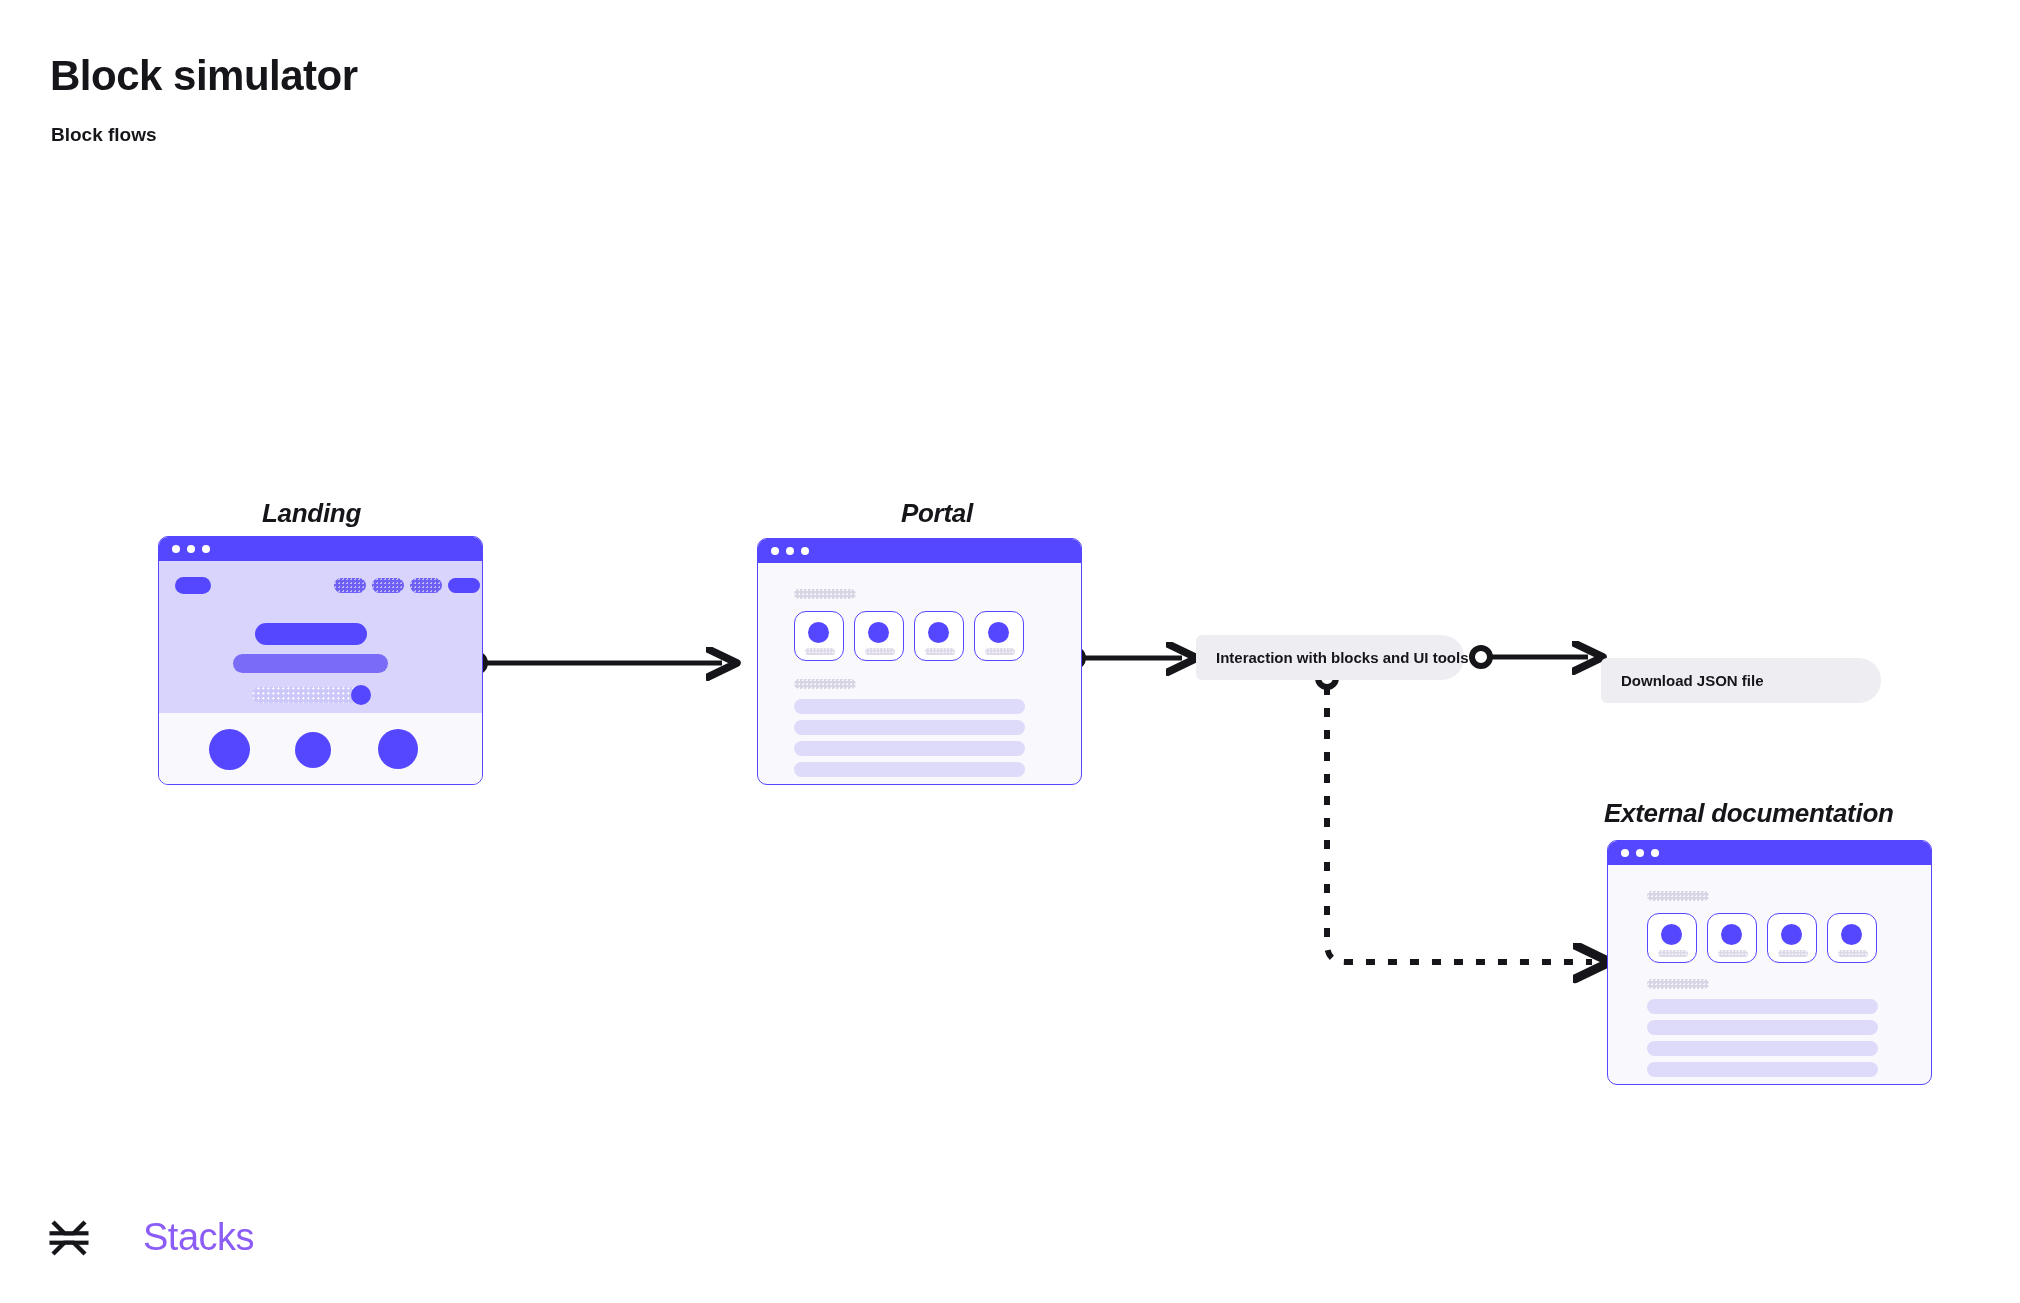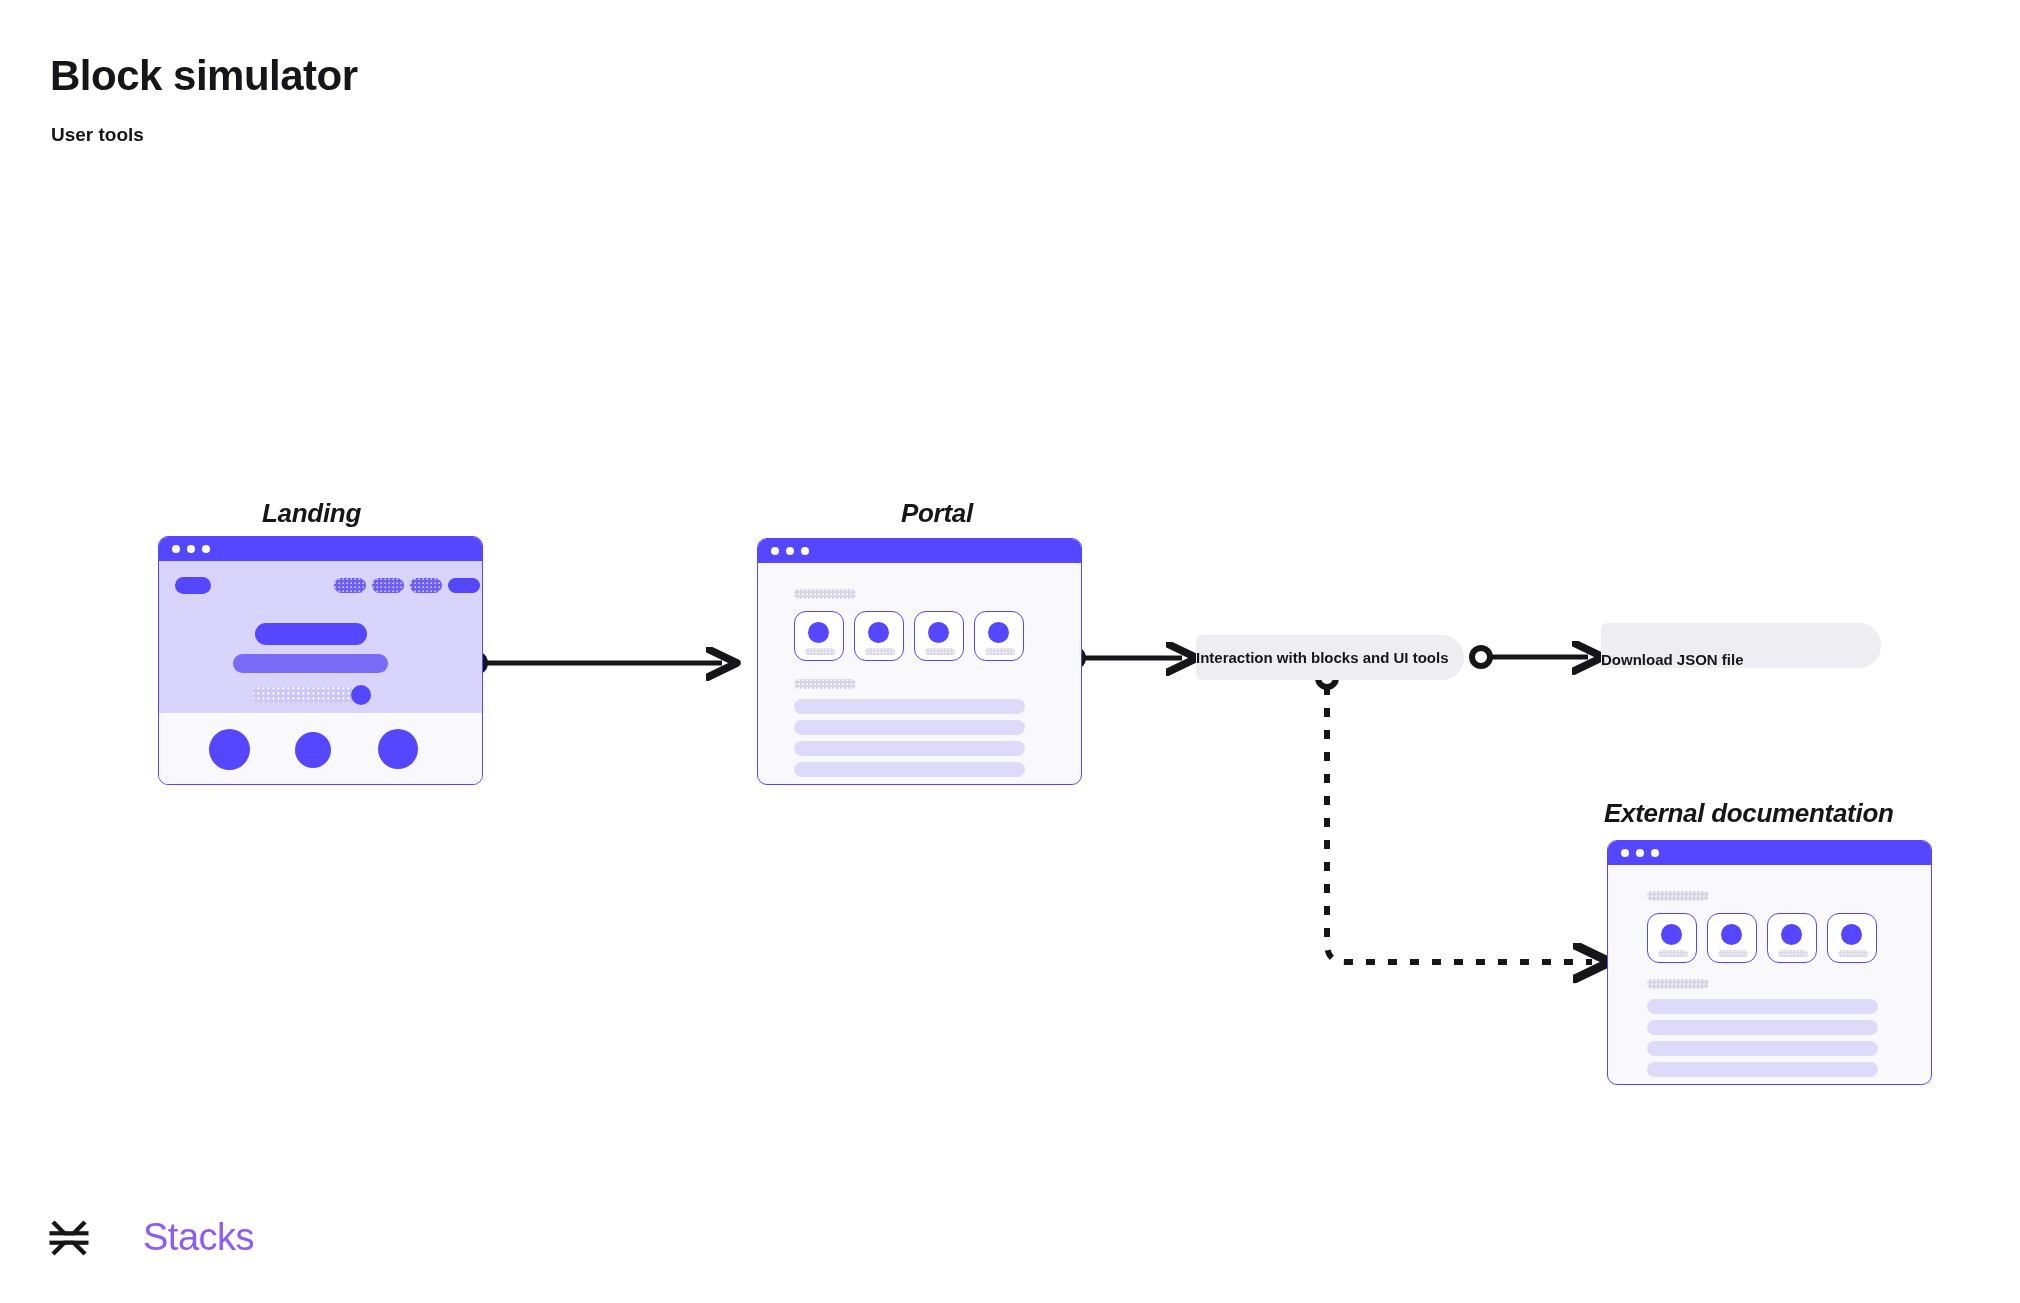--- a/index.html
+++ b/index.html
@@ -88,34 +88,35 @@
       radial-gradient(circle at 1.1px 1.1px, rgba(255,255,255,0.9) 0.8px, transparent 1px);
     background-size: 3.4px 3.4px;
   }
   .row-bar { position: absolute; border-radius: 999px; background: #dedafa; }
 
   
   .flow-label {
     position: absolute;
     background: #eeedf2;
     display: flex; align-items: center;
+    padding-left: 20px;
     font-size: 15px; font-weight: 700; color: #16161a;
     white-space: nowrap;
   }
 
   
   #connectors { position: absolute; left: 0; top: 0; width: 2020px; height: 1303px; pointer-events: none; }
 </style>
 </head>
 <body>
 
 <div id="canvas">
 
   <div class="page-title">Block simulator</div>
-  <div class="page-subtitle">User tools</div>
+  <div class="page-subtitle">Block flows</div>
 
   <svg id="connectors" viewBox="0 0 2020 1303">
     <defs>
       <marker id="arrowhead" markerWidth="7" markerHeight="7" refX="3.2" refY="3.2" orient="auto">
         <path d="M0.4,0.4 L6.2,3.2 L0.4,6.0" fill="none" stroke="#16161a" stroke-width="1.5" stroke-linecap="round" stroke-linejoin="round"></path>
       </marker>
     </defs>
 
     <g>
       <line x1="482" y1="663" x2="722" y2="663" stroke="#16161a" stroke-width="5" marker-end="url(#arrowhead)"></line>
@@ -204,21 +205,21 @@
       <div class="row-bar" style="left:36px; top:157px; width:231px; height:15px;"></div>
       <div class="row-bar" style="left:36px; top:178px; width:231px; height:15px;"></div>
       <div class="row-bar" style="left:36px; top:199px; width:231px; height:15px;"></div>
     </div>
   </div>
 
   <div class="flow-label" style="left:1196px; top:635px; width:268px; height:45px; border-radius:6px 22px 22px 6px;">
     <span>Interaction with blocks and UI tools</span>
   </div>
 
-  <div class="flow-label" style="left:1601px; top:623px; width:280px; height:45px; border-radius:6px 22px 22px 6px;align-items:flex-end;">
+  <div class="flow-label" style="left:1601px; top:658px; width:280px; height:45px; border-radius:6px 22px 22px 6px;">
     <span>Download JSON file</span>
   </div>
 
   <div class="node-title" style="left:1604px; top:798px;">External documentation</div>
 
   <div class="win" id="win-docs" style="left:1607px; top:840px; width:325px; height:245px;">
     <div class="win-bar" style="height:24px;">
       <span class="dot"></span>
       <span class="dot"></span>
       <span class="dot"></span>

